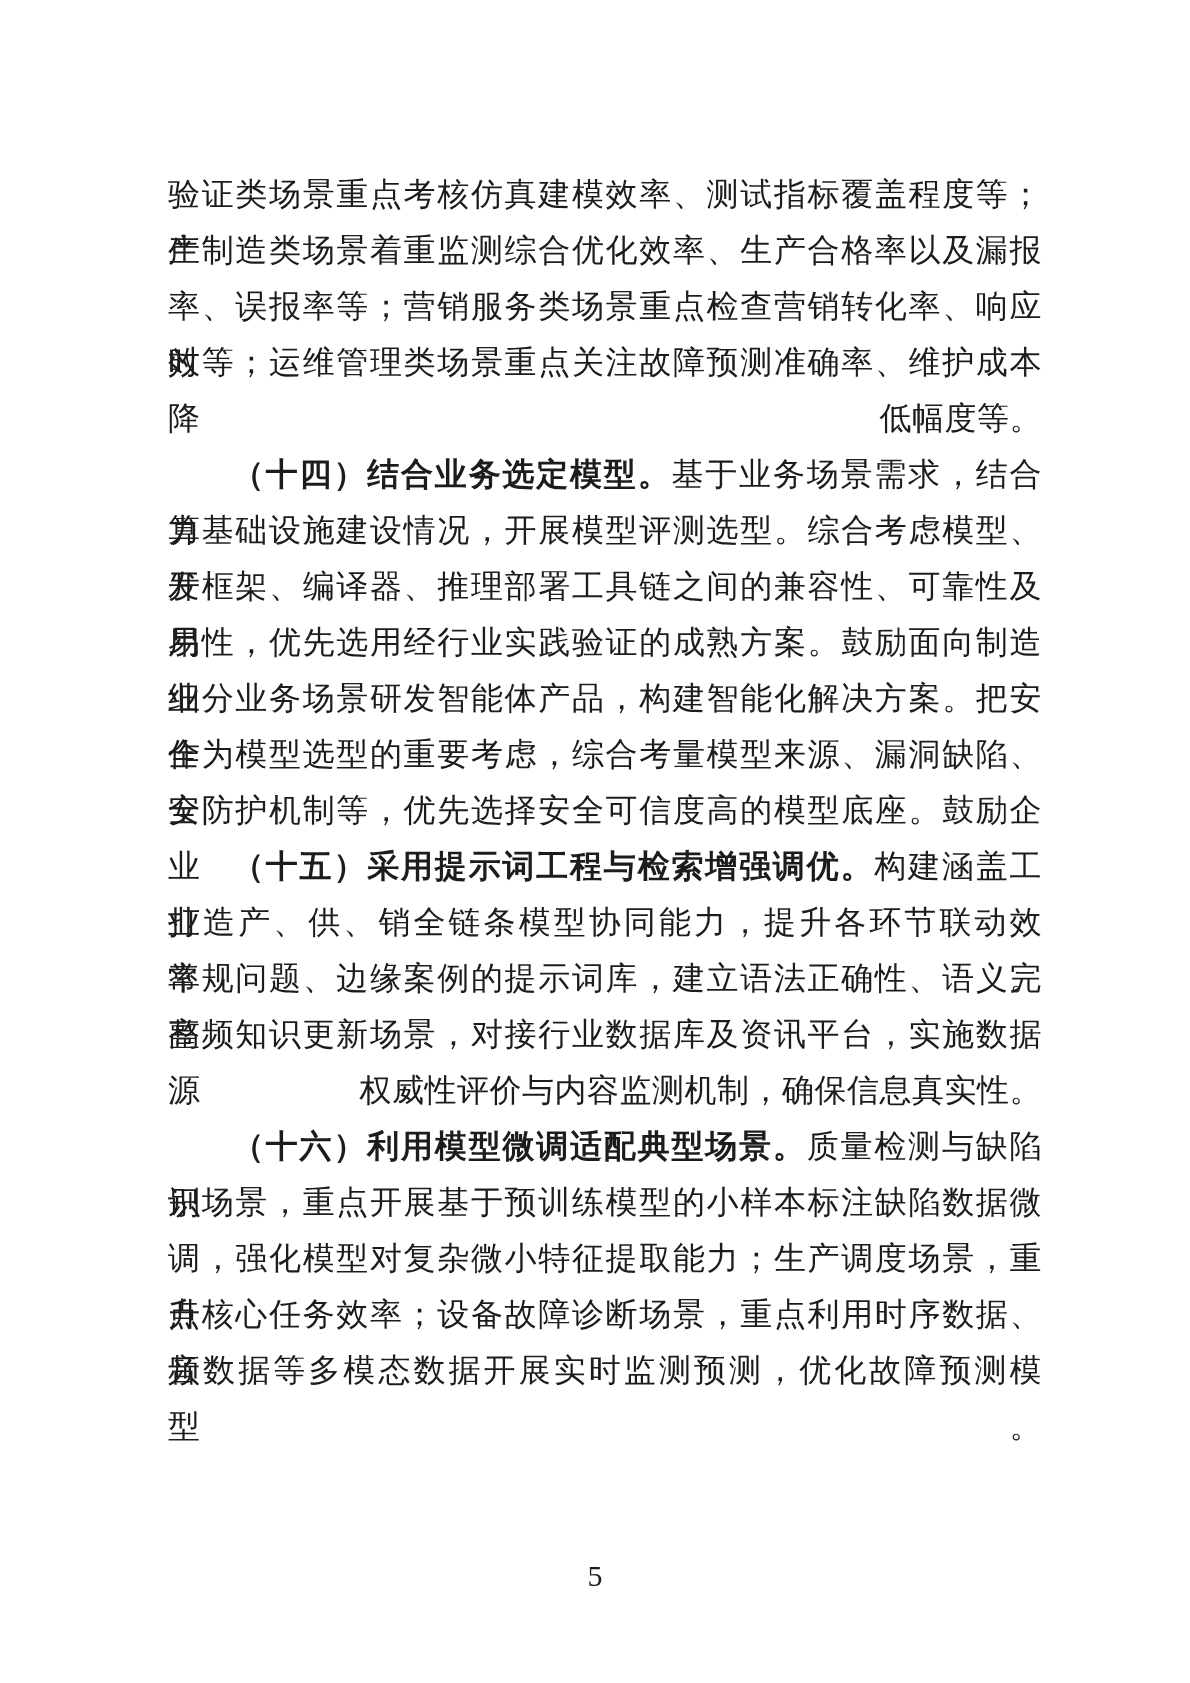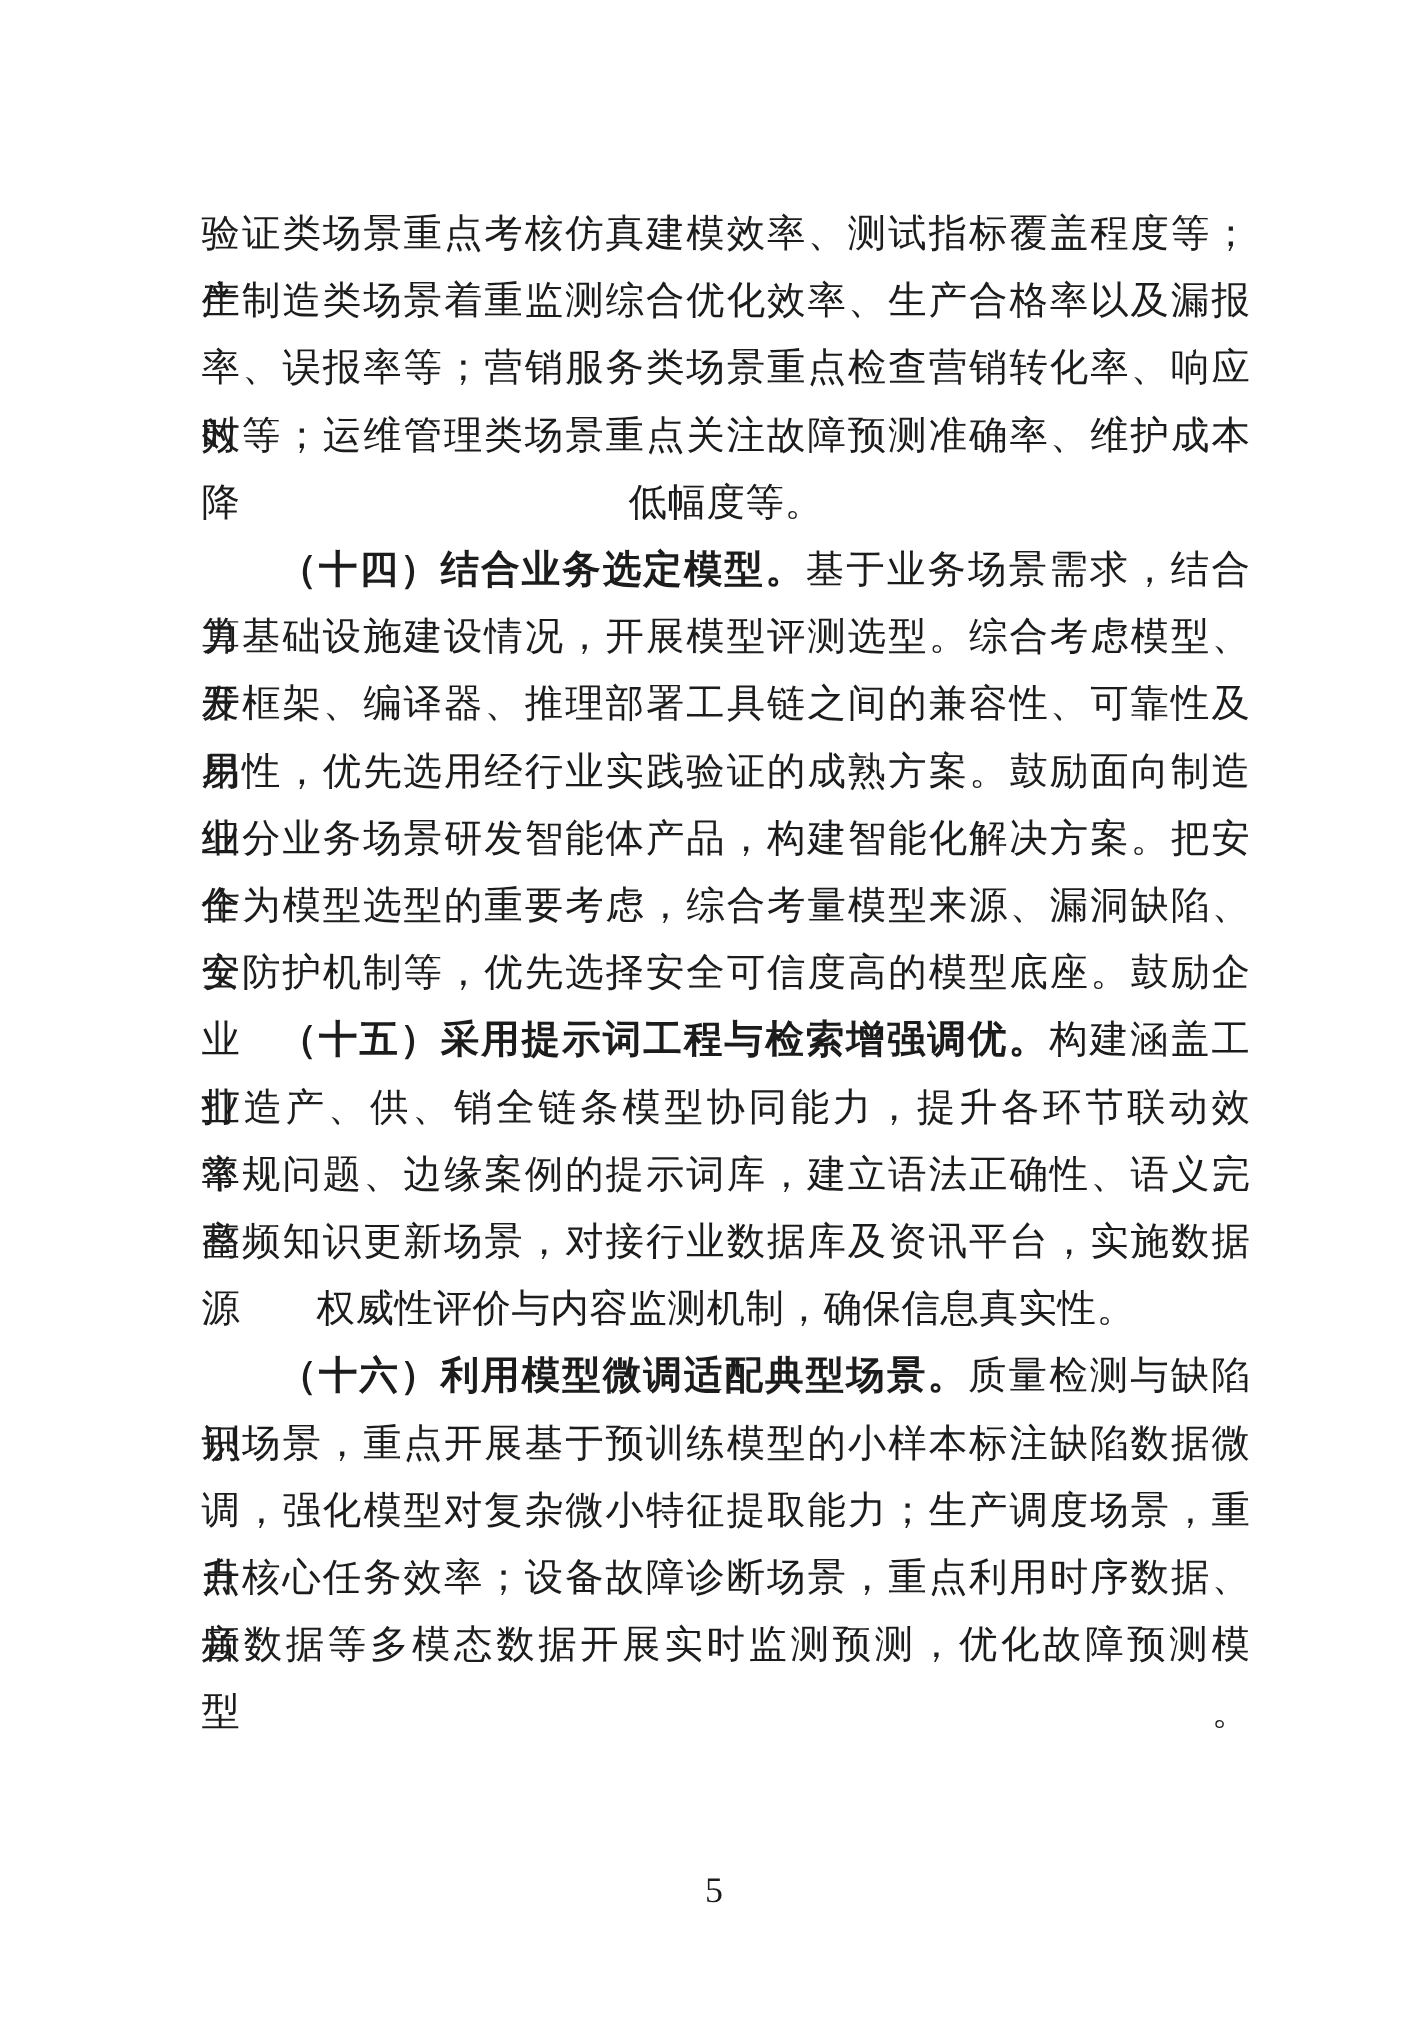--- a/index.html
+++ b/index.html
@@ -20,21 +20,21 @@
     position: absolute;
     left: 168px;
     top: 166px;
     width: 874px;
   }
   .line {
     height: 56px;
     line-height: 56px;
     font-size: 32px;
     letter-spacing: 0.5px;
-    text-align: center;
+    text-align: right;
     overflow: visible;
   }
   .line.j {
     text-align: justify;
     text-align-last: justify;
     text-justify: inter-character;
   }
   .line.ind {
     text-indent: 64px;
   }

